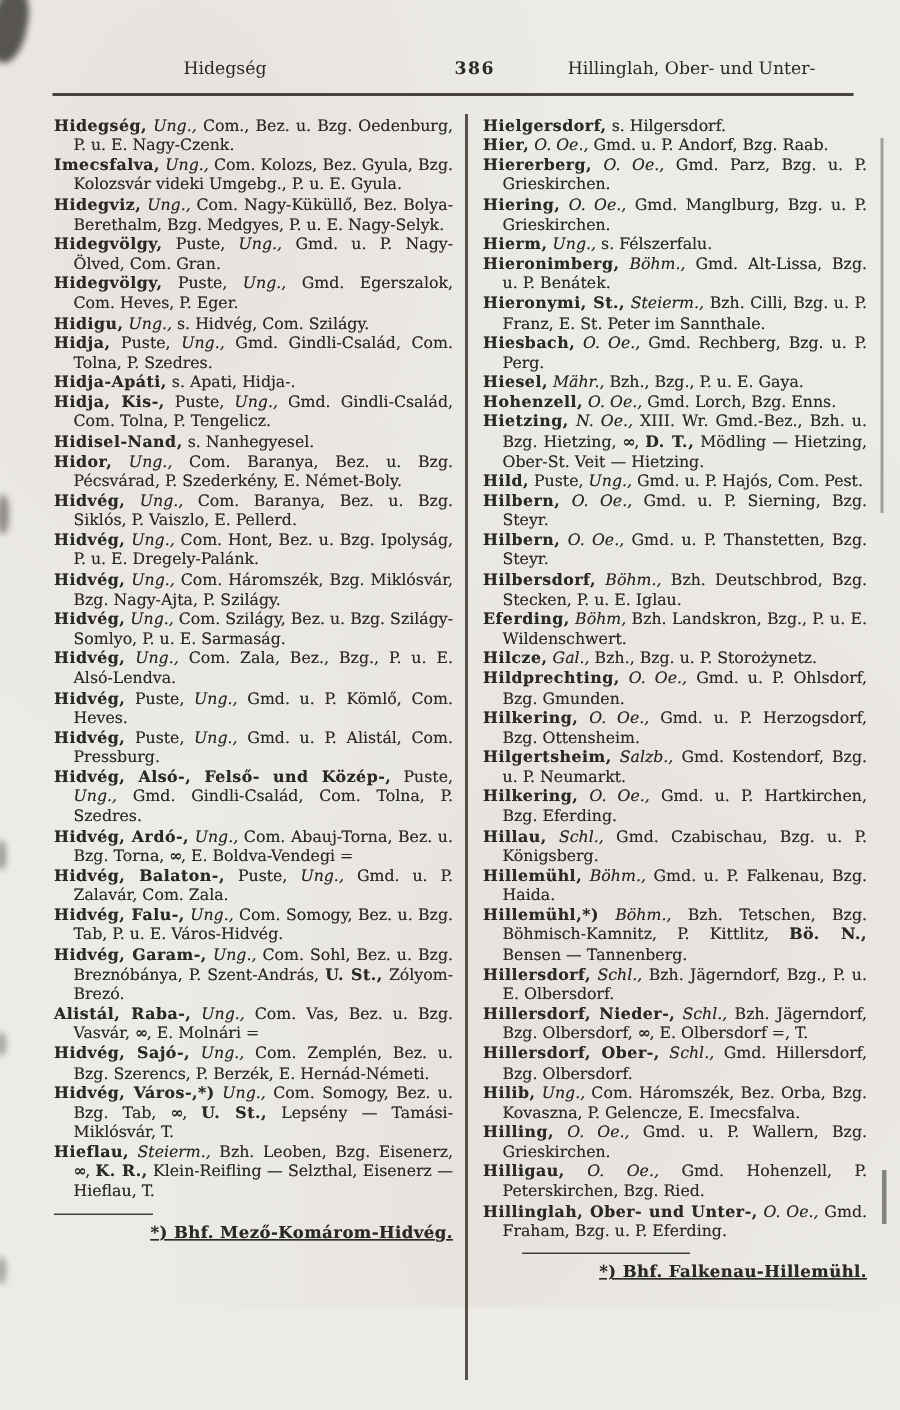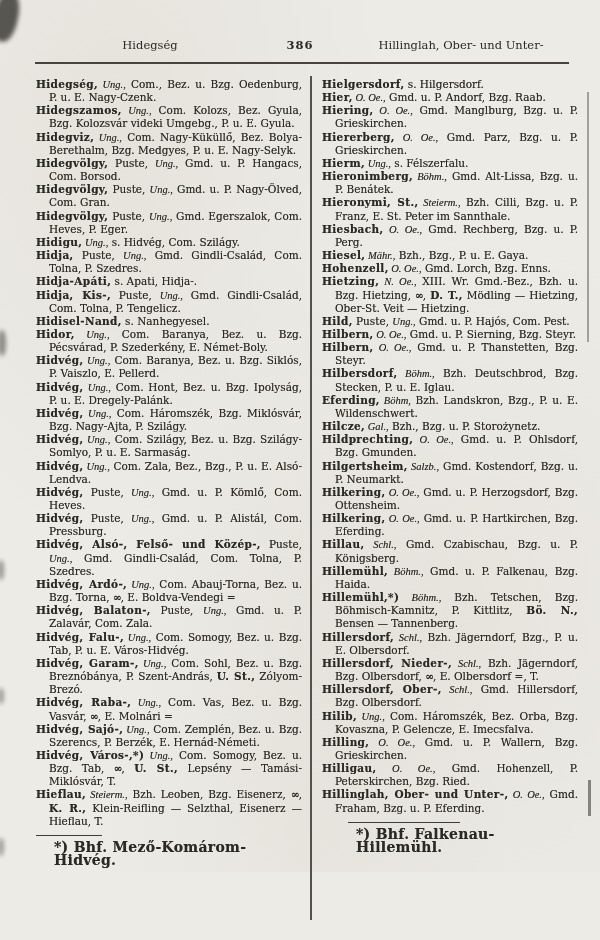--- a/index.html
+++ b/index.html
@@ -13,35 +13,35 @@
     position:relative;width:600px;height:872px;
     color:#2b2923;
     background:
       radial-gradient(ellipse at 20% 15%, rgba(120,115,100,0.07), transparent 40%),
       radial-gradient(ellipse at 80% 70%, rgba(120,115,100,0.06), transparent 45%),
       radial-gradient(ellipse at 50% 95%, rgba(120,115,100,0.05), transparent 50%),
       #edebe5;
   }
   .pg-header{position:absolute;top:38px;left:0;width:600px;height:18px;font-size:11.5px;}
   .head-left{position:absolute;left:0;width:300px;text-align:center;}
-  .head-num{position:absolute;left:270px;width:60px;text-align:center;font-weight:bold;letter-spacing:1px;}
+  .head-num{position:absolute;left:270px;width:60px;text-align:right;font-weight:bold;letter-spacing:1px;}
   .head-right{position:absolute;left:310px;width:280px;text-align:center;padding-left:11px;}
   .head-rule{position:absolute;top:62px;left:35px;width:534px;height:2px;background:#46443d;}
   .col-divider{position:absolute;top:76px;left:310px;width:1.5px;height:844px;background:#55524a;}
   .col{position:absolute;top:78px;font-size:10.5px;line-height:13.15px;text-align:justify;}
   .col-left{left:36px;width:266px;}
   .col-right{left:322px;width:256px;}
   .entry{margin:0;text-indent:-13px;padding-left:13px;text-shadow:0 0 0.4px rgba(43,41,35,0.55);}
   .hw{font-weight:bold;letter-spacing:0.35px;}
-  .it{font-style:italic;font-family:Liberation Serif, serif;}
+  .it{font-style:italic;}
   .ph{font-weight:bold;letter-spacing:-1px;}
   .fn-rule{border:0;border-top:1.8px solid #3f3d37;margin:7px 0 5px 0;}
   .col-left .fn-rule{width:66px;margin-left:0;}
   .col-right .fn-rule{width:112px;margin-left:26px;}
-  .footnote{margin:0;font-size:14px;font-weight:bold;letter-spacing:0.3px;text-align:left;text-shadow:0 0 0.4px rgba(43,41,35,0.55);}
+  .footnote{margin:0;font-size:11px;font-weight:bold;letter-spacing:0.3px;text-align:right;text-shadow:0 0 0.4px rgba(43,41,35,0.55);text-decoration:underline;}
   .col-left .footnote{padding-left:18px;}
   .col-right .footnote{padding-left:34px;}
   .artifact{position:absolute;background:#34322c;border-radius:45%;filter:blur(2px);}
   .art1{left:-6px;top:-8px;width:24px;height:50px;opacity:.8;transform:rotate(12deg);}
   .art2{left:-2px;top:330px;width:8px;height:26px;opacity:.5;}
   .art3{left:-2px;top:560px;width:6px;height:20px;opacity:.45;}
   .art4{left:-2px;top:688px;width:6px;height:16px;opacity:.4;}
   .art5{left:587px;top:92px;width:2px;height:250px;opacity:.4;border-radius:0;filter:blur(.5px);}
   .art6{left:588px;top:780px;width:3px;height:36px;opacity:.55;border-radius:0;filter:blur(.5px);}
   .art7{left:-2px;top:838px;width:6px;height:18px;opacity:.4;}
@@ -56,73 +56,72 @@
     <span class="head-num">386</span>
     <span class="head-right">Hillinglah, Ober- und Unter-</span>
   </div>
 
   <div class="head-rule"></div>
   <div class="col-divider"></div>
 
   <div class="col col-left" id="col-left">
 
   <p class="entry"><span class="hw">Hidegség,</span><span class="it"> Ung.,</span><span> Com., Bez. u. Bzg. Oedenburg, P. u. E. Nagy-Czenk.</span></p>
-      <p class="entry"><span class="hw">Hidegszamos,</span><span class="it"> Ung.,</span><span> Com. Kolozs, Bez. Gyula, Bzg. Kolozsvár videki Umgebg., P. u. E. Gyula.</span></p>
+      <p class="entry"><span class="hw">Imecsfalva,</span><span class="it"> Ung.,</span><span> Com. Kolozs, Bez. Gyula, Bzg. Kolozsvár videki Umgebg., P. u. E. Gyula.</span></p>
       <p class="entry"><span class="hw">Hidegviz,</span><span class="it"> Ung.,</span><span> Com. Nagy-Küküllő, Bez. Bolya-Berethalm, Bzg. Medgyes, P. u. E. Nagy-Selyk.</span></p>
-      <p class="entry"><span class="hw">Hidegvölgy,</span><span> Puste, </span><span class="it">Ung.,</span><span> Gmd. u. P. Hangacs, Com. Borsod.</span></p>
       <p class="entry"><span class="hw">Hidegvölgy,</span><span> Puste, </span><span class="it">Ung.,</span><span> Gmd. u. P. Nagy-Ölved, Com. Gran.</span></p>
       <p class="entry"><span class="hw">Hidegvölgy,</span><span> Puste, </span><span class="it">Ung.,</span><span> Gmd. Egerszalok, Com. Heves, P. Eger.</span></p>
       <p class="entry"><span class="hw">Hidigu,</span><span class="it"> Ung.,</span><span> s. Hidvég, Com. Szilágy.</span></p>
       <p class="entry"><span class="hw">Hidja,</span><span> Puste, </span><span class="it">Ung.,</span><span> Gmd. Gindli-Család, Com. Tolna, P. Szedres.</span></p>
       <p class="entry"><span class="hw">Hidja-Apáti,</span><span> s. Apati, Hidja-.</span></p>
       <p class="entry"><span class="hw">Hidja, Kis-,</span><span> Puste, </span><span class="it">Ung.,</span><span> Gmd. Gindli-Család, Com. Tolna, P. Tengelicz.</span></p>
       <p class="entry"><span class="hw">Hidisel-Nand,</span><span> s. Nanhegyesel.</span></p>
       <p class="entry"><span class="hw">Hidor,</span><span class="it"> Ung.,</span><span> Com. Baranya, Bez. u. Bzg. Pécsvárad, P. Szederkény, E. Német-Boly.</span></p>
       <p class="entry"><span class="hw">Hidvég,</span><span class="it"> Ung.,</span><span> Com. Baranya, Bez. u. Bzg. Siklós, P. Vaiszlo, E. Pellerd.</span></p>
       <p class="entry"><span class="hw">Hidvég,</span><span class="it"> Ung.,</span><span> Com. Hont, Bez. u. Bzg. Ipolyság, P. u. E. Dregely-Palánk.</span></p>
       <p class="entry"><span class="hw">Hidvég,</span><span class="it"> Ung.,</span><span> Com. Háromszék, Bzg. Miklósvár, Bzg. Nagy-Ajta, P. Szilágy.</span></p>
       <p class="entry"><span class="hw">Hidvég,</span><span class="it"> Ung.,</span><span> Com. Szilágy, Bez. u. Bzg. Szilágy-Somlyo, P. u. E. Sarmaság.</span></p>
       <p class="entry"><span class="hw">Hidvég,</span><span class="it"> Ung.,</span><span> Com. Zala, Bez., Bzg., P. u. E. Alsó-Lendva.</span></p>
       <p class="entry"><span class="hw">Hidvég,</span><span> Puste, </span><span class="it">Ung.,</span><span> Gmd. u. P. Kömlő, Com. Heves.</span></p>
       <p class="entry"><span class="hw">Hidvég,</span><span> Puste, </span><span class="it">Ung.,</span><span> Gmd. u. P. Alistál, Com. Pressburg.</span></p>
       <p class="entry"><span class="hw">Hidvég, Alsó-, Felső- und Közép-,</span><span> Puste, </span><span class="it">Ung.,</span><span> Gmd. Gindli-Család, Com. Tolna, P. Szedres.</span></p>
       <p class="entry"><span class="hw">Hidvég, Ardó-,</span><span class="it"> Ung.,</span><span> Com. Abauj-Torna, Bez. u. Bzg. Torna, </span><span class="ph">∞</span><span>, E. Boldva-Vendegi =</span></p>
       <p class="entry"><span class="hw">Hidvég, Balaton-,</span><span> Puste, </span><span class="it">Ung.,</span><span> Gmd. u. P. Zalavár, Com. Zala.</span></p>
       <p class="entry"><span class="hw">Hidvég, Falu-,</span><span class="it"> Ung.,</span><span> Com. Somogy, Bez. u. Bzg. Tab, P. u. E. Város-Hidvég.</span></p>
       <p class="entry"><span class="hw">Hidvég, Garam-,</span><span class="it"> Ung.,</span><span> Com. Sohl, Bez. u. Bzg. Breznóbánya, P. Szent-András, </span><span class="hw">U. St.,</span><span> Zólyom-Brezó.</span></p>
-      <p class="entry"><span class="hw">Hidvég, Raba-,</span><span class="it"> Ung.,</span><span> Com. Vas, Bez. u. Bzg. Vasvár, </span><span class="ph">∞</span><span>, E. Molnári =</span></p>
+      <p class="entry"><span class="hw">Alistál, Raba-,</span><span class="it"> Ung.,</span><span> Com. Vas, Bez. u. Bzg. Vasvár, </span><span class="ph">∞</span><span>, E. Molnári =</span></p>
       <p class="entry"><span class="hw">Hidvég, Sajó-,</span><span class="it"> Ung.,</span><span> Com. Zemplén, Bez. u. Bzg. Szerencs, P. Berzék, E. Hernád-Németi.</span></p>
       <p class="entry"><span class="hw">Hidvég, Város-,*)</span><span class="it"> Ung.,</span><span> Com. Somogy, Bez. u. Bzg. Tab, </span><span class="ph">∞</span><span>, </span><span class="hw">U. St.,</span><span> Lepsény — Tamási-Miklósvár, T.</span></p>
       <p class="entry"><span class="hw">Hieflau,</span><span class="it"> Steierm.,</span><span> Bzh. Leoben, Bzg. Eisenerz, </span><span class="ph">∞</span><span>, </span><span class="hw">K. R.,</span><span> Klein-Reifling — Selzthal, Eisenerz — Hieflau, T.</span></p>
       <hr class="fn-rule">
       <p class="footnote">*) Bhf. Mező-Komárom-Hidvég.</p>
     </div>
 
   <div class="col col-right" id="col-right">
 
   <p class="entry"><span class="hw">Hielgersdorf,</span><span> s. Hilgersdorf.</span></p>
       <p class="entry"><span class="hw">Hier,</span><span class="it"> O. Oe.,</span><span> Gmd. u. P. Andorf, Bzg. Raab.</span></p>
+      <p class="entry"><span class="hw">Hiererberg,</span><span class="it"> O. Oe.,</span><span> Gmd. Parz, Bzg. u. P. Grieskirchen.</span></p>
       <p class="entry"><span class="hw">Hiering,</span><span class="it"> O. Oe.,</span><span> Gmd. Manglburg, Bzg. u. P. Grieskirchen.</span></p>
-      <p class="entry"><span class="hw">Hiererberg,</span><span class="it"> O. Oe.,</span><span> Gmd. Parz, Bzg. u. P. Grieskirchen.</span></p>
       <p class="entry"><span class="hw">Hierm,</span><span class="it"> Ung.,</span><span> s. Félszerfalu.</span></p>
       <p class="entry"><span class="hw">Hieronimberg,</span><span class="it"> Böhm.,</span><span> Gmd. Alt-Lissa, Bzg. u. P. Benátek.</span></p>
       <p class="entry"><span class="hw">Hieronymi, St.,</span><span class="it"> Steierm.,</span><span> Bzh. Cilli, Bzg. u. P. Franz, E. St. Peter im Sannthale.</span></p>
       <p class="entry"><span class="hw">Hiesbach,</span><span class="it"> O. Oe.,</span><span> Gmd. Rechberg, Bzg. u. P. Perg.</span></p>
       <p class="entry"><span class="hw">Hiesel,</span><span class="it"> Mähr.,</span><span> Bzh., Bzg., P. u. E. Gaya.</span></p>
       <p class="entry"><span class="hw">Hohenzell,</span><span class="it"> O. Oe.,</span><span> Gmd. Lorch, Bzg. Enns.</span></p>
       <p class="entry"><span class="hw">Hietzing,</span><span class="it"> N. Oe.,</span><span> XIII. Wr. Gmd.-Bez., Bzh. u. Bzg. Hietzing, </span><span class="ph">∞</span><span>, </span><span class="hw">D. T.,</span><span> Mödling — Hietzing, Ober-St. Veit — Hietzing.</span></p>
       <p class="entry"><span class="hw">Hild,</span><span> Puste, </span><span class="it">Ung.,</span><span> Gmd. u. P. Hajós, Com. Pest.</span></p>
       <p class="entry"><span class="hw">Hilbern,</span><span class="it"> O. Oe.,</span><span> Gmd. u. P. Sierning, Bzg. Steyr.</span></p>
       <p class="entry"><span class="hw">Hilbern,</span><span class="it"> O. Oe.,</span><span> Gmd. u. P. Thanstetten, Bzg. Steyr.</span></p>
       <p class="entry"><span class="hw">Hilbersdorf,</span><span class="it"> Böhm.,</span><span> Bzh. Deutschbrod, Bzg. Stecken, P. u. E. Iglau.</span></p>
       <p class="entry"><span class="hw">Eferding,</span><span class="it"> Böhm,</span><span> Bzh. Landskron, Bzg., P. u. E. Wildenschwert.</span></p>
       <p class="entry"><span class="hw">Hilcze,</span><span class="it"> Gal.,</span><span> Bzh., Bzg. u. P. Storożynetz.</span></p>
       <p class="entry"><span class="hw">Hildprechting,</span><span class="it"> O. Oe.,</span><span> Gmd. u. P. Ohlsdorf, Bzg. Gmunden.</span></p>
+      <p class="entry"><span class="hw">Hilkering,</span><span class="it"> O. Oe.,</span><span> Gmd. u. P. Herzogsdorf, Bzg. Ottensheim.</span></p>
       <p class="entry"><span class="hw">Hilgertsheim,</span><span class="it"> Salzb.,</span><span> Gmd. Kostendorf, Bzg. u. P. Neumarkt.</span></p>
-      <p class="entry"><span class="hw">Hilkering,</span><span class="it"> O. Oe.,</span><span> Gmd. u. P. Herzogsdorf, Bzg. Ottensheim.</span></p>
       <p class="entry"><span class="hw">Hilkering,</span><span class="it"> O. Oe.,</span><span> Gmd. u. P. Hartkirchen, Bzg. Eferding.</span></p>
       <p class="entry"><span class="hw">Hillau,</span><span class="it"> Schl.,</span><span> Gmd. Czabischau, Bzg. u. P. Königsberg.</span></p>
       <p class="entry"><span class="hw">Hillemühl,</span><span class="it"> Böhm.,</span><span> Gmd. u. P. Falkenau, Bzg. Haida.</span></p>
       <p class="entry"><span class="hw">Hillemühl,*)</span><span class="it"> Böhm.,</span><span> Bzh. Tetschen, Bzg. Böhmisch-Kamnitz, P. Kittlitz, </span><span class="hw">Bö. N.,</span><span> Bensen — Tannenberg.</span></p>
       <p class="entry"><span class="hw">Hillersdorf,</span><span class="it"> Schl.,</span><span> Bzh. Jägerndorf, Bzg., P. u. E. Olbersdorf.</span></p>
       <p class="entry"><span class="hw">Hillersdorf, Nieder-,</span><span class="it"> Schl.,</span><span> Bzh. Jägerndorf, Bzg. Olbersdorf, </span><span class="ph">∞</span><span>, E. Olbersdorf =, T.</span></p>
       <p class="entry"><span class="hw">Hillersdorf, Ober-,</span><span class="it"> Schl.,</span><span> Gmd. Hillersdorf, Bzg. Olbersdorf.</span></p>
       <p class="entry"><span class="hw">Hilib,</span><span class="it"> Ung.,</span><span> Com. Háromszék, Bez. Orba, Bzg. Kovaszna, P. Gelencze, E. Imecsfalva.</span></p>
       <p class="entry"><span class="hw">Hilling,</span><span class="it"> O. Oe.,</span><span> Gmd. u. P. Wallern, Bzg. Grieskirchen.</span></p>
       <p class="entry"><span class="hw">Hilligau,</span><span class="it"> O. Oe.,</span><span> Gmd. Hohenzell, P. Peterskirchen, Bzg. Ried.</span></p>

